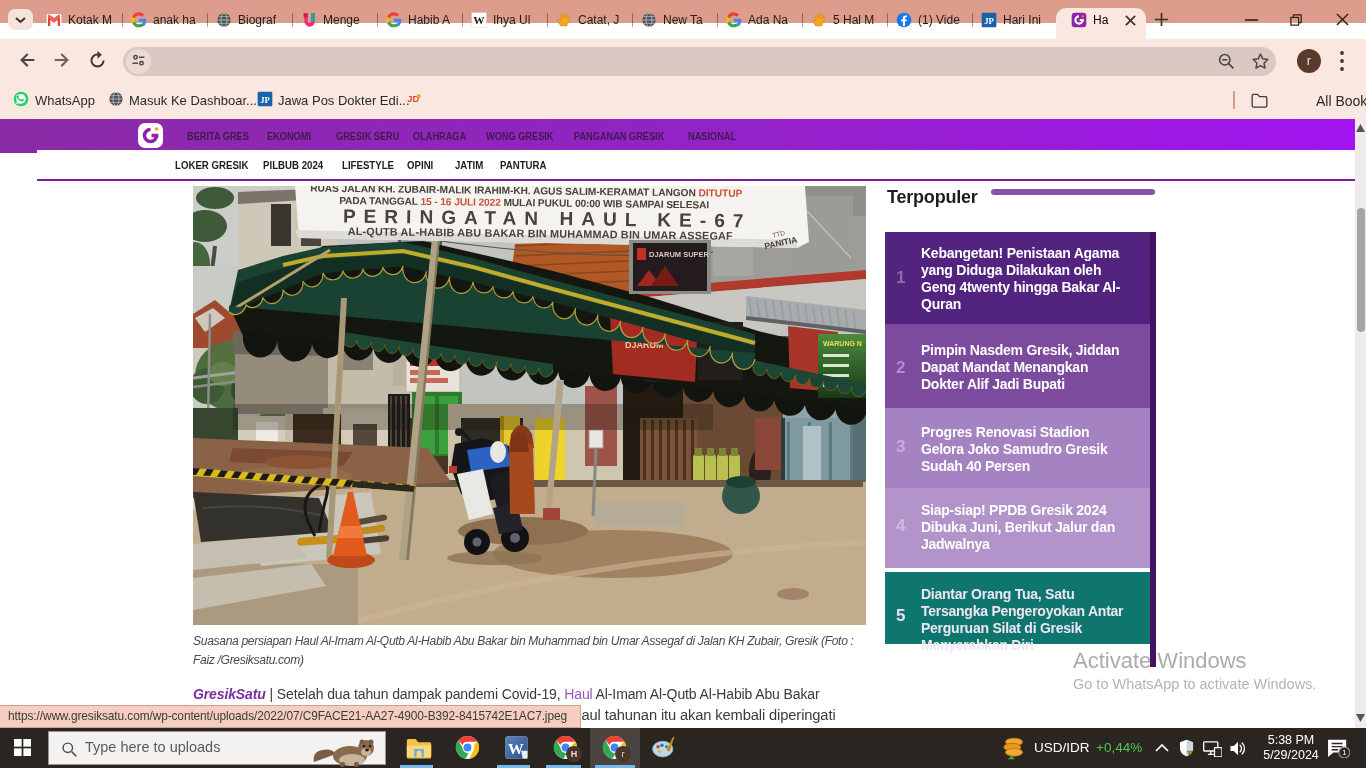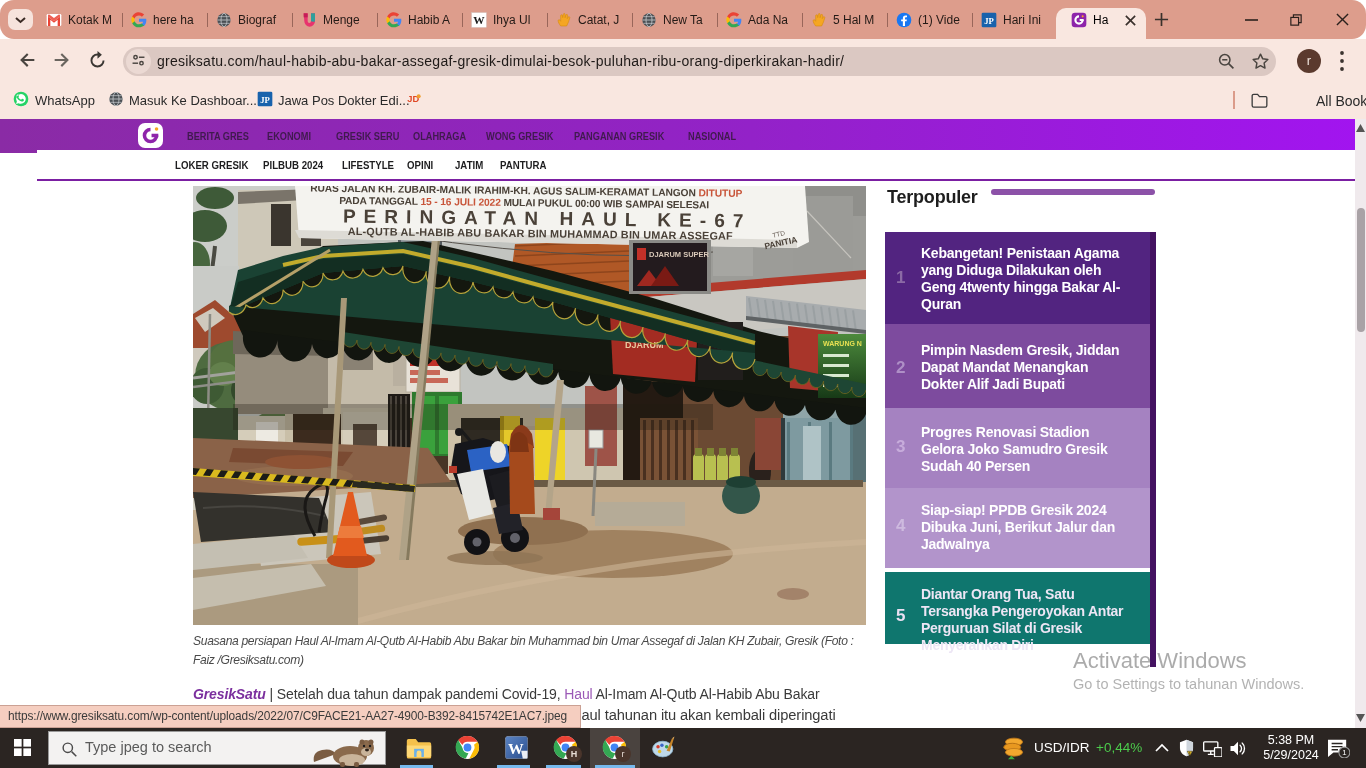--- a/index.html
+++ b/index.html
@@ -1,18 +1,18 @@
 <!DOCTYPE html>
 <html><head><meta charset="utf-8"><style>
 * { margin:0; padding:0; box-sizing:border-box; }
 body { width:1366px; height:768px; overflow:hidden; position:relative; background:#fff;
   font-family:"Liberation Sans",sans-serif; }
 .abs { position:absolute; }
 
-#tabbar { position:absolute; left:0; top:0; width:1366px; height:39px; background:#DD9D8C;border-radius:14px; }
+#tabbar { position:absolute; left:0; top:0; width:1366px; height:23px; background:#DD9D8C; }
 #tabbar .fav { position:absolute; top:12px; width:16px; height:16px; }
 #tabbar .ttl { position:absolute; top:13px; font-size:12px; color:#241a16; white-space:nowrap; width:52px; overflow:hidden; }
 #tabbar .tsep { position:absolute; top:13px; width:1px; height:14px; background:rgba(70,35,28,0.45); }
 #chevbtn { position:absolute; left:8px; top:9px; width:25px; height:21px; background:#F6E3DC; border-radius:7px; }
 #activetab { position:absolute; left:1056px; top:8px; width:90px; height:31px; background:#F9E7E0; border-radius:10px 10px 0 0; }
 
 #toolbar { position:absolute; left:0; top:39px; width:1366px; height:80px; background:#F9E7E0; }
 #urlpill { position:absolute; left:123px; top:8px; width:1153px; height:29px; background:#DBC8C2; border-radius:15px; }
 #siteinfo { position:absolute; left:3px; top:2px; width:25px; height:25px; background:#EBD9D3; border-radius:50%; display:flex; align-items:center; justify-content:center; }
 #urltext { position:absolute; left:34px; top:6px; font-size:14px; color:#1f1a18; letter-spacing:0.25px; }
@@ -47,21 +47,21 @@
         <path d="M3 7V5.2C3 4 4.4 3.3 5.4 4L12 9 18.6 4c1-.7 2.4 0 2.4 1.2V7l-9 7z" fill="#EA4335" opacity="0.85"></path>
       </svg></div>
     <div class="ttl" style="left:68px">Kotak M</div>
     <div class="tsep" style="left:122px"></div>
     <div class="fav" style="left:131px"><svg width="16" height="16" viewBox="0 0 24 24">
         <path fill="#4285F4" d="M23 12.3c0-.8-.1-1.6-.2-2.3H12v4.5h6.2a5.3 5.3 0 0 1-2.3 3.5v2.9h3.7C21.8 18.9 23 15.9 23 12.3z"></path>
         <path fill="#34A853" d="M12 23c3 0 5.5-1 7.6-2.7l-3.7-2.9c-1 .7-2.3 1.1-3.9 1.1-3 0-5.5-2-6.4-4.7H1.8v3A11 11 0 0 0 12 23z"></path>
         <path fill="#FBBC05" d="M5.6 13.8a6.6 6.6 0 0 1 0-4.2v-3H1.8a11 11 0 0 0 0 10.2l3.8-3z"></path>
         <path fill="#EA4335" d="M12 5.4c1.7 0 3.2.6 4.4 1.7l3.3-3.3A11 11 0 0 0 1.8 6.6l3.8 3c.9-2.7 3.4-4.2 6.4-4.2z"></path>
       </svg></div>
-    <div class="ttl" style="left:153px">here ha</div>
+    <div class="ttl" style="left:153px">anak ha</div>
     <div class="tsep" style="left:207px"></div>
     <div class="fav" style="left:216px"><svg width="16" height="16" viewBox="0 0 24 24">
         <circle cx="12" cy="12" r="10" fill="#4a4f54"></circle>
         <ellipse cx="12" cy="12" rx="4.5" ry="10" fill="none" stroke="#b9bdc1" stroke-width="1.4"></ellipse>
         <line x1="2" y1="12" x2="22" y2="12" stroke="#b9bdc1" stroke-width="1.4"></line>
         <line x1="3.5" y1="7" x2="20.5" y2="7" stroke="#b9bdc1" stroke-width="1.2"></line>
         <line x1="3.5" y1="17" x2="20.5" y2="17" stroke="#b9bdc1" stroke-width="1.2"></line>
       </svg></div>
     <div class="ttl" style="left:238px">Biograf</div>
     <div class="tsep" style="left:292px"></div>
@@ -162,21 +162,20 @@
       </svg></div>
   <div id="urlpill">
     <div id="siteinfo">
         <svg width="17" height="17" viewBox="0 0 20 20">
           <circle cx="6.5" cy="5" r="2" fill="none" stroke="#4a4540" stroke-width="1.7"></circle>
           <line x1="10.5" y1="5" x2="17" y2="5" stroke="#4a4540" stroke-width="1.7"></line>
           <circle cx="13.5" cy="12" r="2" fill="none" stroke="#4a4540" stroke-width="1.7"></circle>
           <line x1="3" y1="12" x2="9.5" y2="12" stroke="#4a4540" stroke-width="1.7"></line>
         </svg>
       </div>
-    <div id="urltext">gresiksatu.com/haul-habib-abu-bakar-assegaf-gresik-dimulai-besok-puluhan-ribu-orang-diperkirakan-hadir/</div>
     <div class="abs" style="left:1094px;top:5px"><svg width="19" height="19" viewBox="0 0 22 22">
           <circle cx="9" cy="9" r="6" fill="none" stroke="#4a4540" stroke-width="1.8"></circle>
           <line x1="6" y1="9" x2="12" y2="9" stroke="#4a4540" stroke-width="1.8"></line>
           <line x1="13.5" y1="13.5" x2="19" y2="19" stroke="#4a4540" stroke-width="2"></line>
         </svg></div>
     <div class="abs" style="left:1128px;top:5px"><svg width="19" height="19" viewBox="0 0 22 22">
           <path d="M11 2.5l2.6 5.4 5.9.8-4.3 4.1 1 5.8L11 15.8l-5.2 2.8 1-5.8L2.5 8.7l5.9-.8z" fill="none" stroke="#4a4540" stroke-width="1.7" stroke-linejoin="round"></path>
         </svg></div>
   </div>
   <div id="avatar">r</div>
@@ -513,21 +512,21 @@
     <div class="num" style="top:30px;color:#CEBADF">4</div>
     <div class="txt" style="top:14px">Siap-siap! PPDB Gresik 2024<br>Dibuka Juni, Berikut Jalur dan<br>Jadwalnya</div>
   </div>
 <div class="sideitem" style="top:572px;height:72px;background:#0f766e">
     <div class="num" style="top:36px;color:#E9E0F2">5</div>
     <div class="txt" style="top:14px;color:#EDE6F5">Diantar Orang Tua, Satu<br>Tersangka Pengeroyokan Antar<br>Perguruan Silat di Gresik<br>Menyerahkan Diri</div>
   </div>
 <div class="abs" style="left:1150px;top:232px;width:6px;height:435px;background:#441261"></div>
 
 <div class="abs" style="left:1073px;top:648px;font-size:22px;color:rgba(115,115,115,0.6)">Activate Windows</div>
-<div class="abs" style="left:1073px;top:676px;font-size:14.5px;color:rgba(115,115,115,0.55)">Go to Settings to tahunan Windows.</div>
+<div class="abs" style="left:1073px;top:676px;font-size:14.5px;color:rgba(115,115,115,0.55)">Go to WhatsApp to activate Windows.</div>
 
 <div class="abs" style="left:1355px;top:119px;width:11px;height:609px;background:#F0EAED"></div>
 <svg class="abs" style="left:1356px;top:124px" width="9" height="8" viewBox="0 0 9 8">
     <path d="M4.5 0L9 8H0z" fill="#555"></path>
   </svg>
 <div class="abs" style="left:1356.5px;top:208px;width:8px;height:124px;background:#A9A2A6;border-radius:4px"></div>
 <svg class="abs" style="left:1356px;top:714px" width="9" height="8" viewBox="0 0 9 8">
     <path d="M4.5 8L9 0H0z" fill="#555"></path>
   </svg>
 
@@ -538,21 +537,21 @@
         <rect x="0" y="0" width="9" height="9" fill="#fff"></rect>
         <rect x="11" y="0" width="9" height="9" fill="#fff"></rect>
         <rect x="0" y="11" width="9" height="9" fill="#fff"></rect>
         <rect x="11" y="11" width="9" height="9" fill="#fff"></rect>
       </svg></div>
   <div class="abs" style="left:48px;top:3px;width:338px;height:34px;background:#F3F2F1;border:1px solid #999"></div>
   <svg class="abs" style="left:61px;top:13px" width="17" height="17" viewBox="0 0 20 20">
       <circle cx="8" cy="8" r="5.5" fill="none" stroke="#4a4a4a" stroke-width="1.7"></circle>
       <line x1="12.5" y1="12.5" x2="18" y2="18" stroke="#4a4a4a" stroke-width="1.7"></line>
     </svg>
-  <div class="abs" style="left:85px;top:11px;font-size:14.5px;color:#5a5a5a">Type jpeg to search</div>
+  <div class="abs" style="left:85px;top:11px;font-size:14.5px;color:#5a5a5a">Type here to uploads</div>
   <div class="abs" style="left:310px;top:4px"><svg width="74" height="36" viewBox="0 0 74 36">
         <path d="M4 30 Q2 20 12 18 Q22 16 26 22" fill="#7A5C42"></path>
         <ellipse cx="40" cy="24" rx="17" ry="10" fill="#8A6A4C"></ellipse>
         <ellipse cx="42" cy="28" rx="13" ry="6" fill="#C9B49A"></ellipse>
         <ellipse cx="56" cy="16" rx="8" ry="8" fill="#8A6A4C"></ellipse>
         <ellipse cx="56" cy="20" rx="5" ry="4" fill="#C9B49A"></ellipse>
         <circle cx="52" cy="10" r="2.5" fill="#7A5C42"></circle>
         <circle cx="61" cy="10" r="2.5" fill="#7A5C42"></circle>
         <circle cx="54" cy="14" r="1.2" fill="#1b1b1b"></circle>
         <circle cx="60" cy="14" r="1.2" fill="#1b1b1b"></circle>

